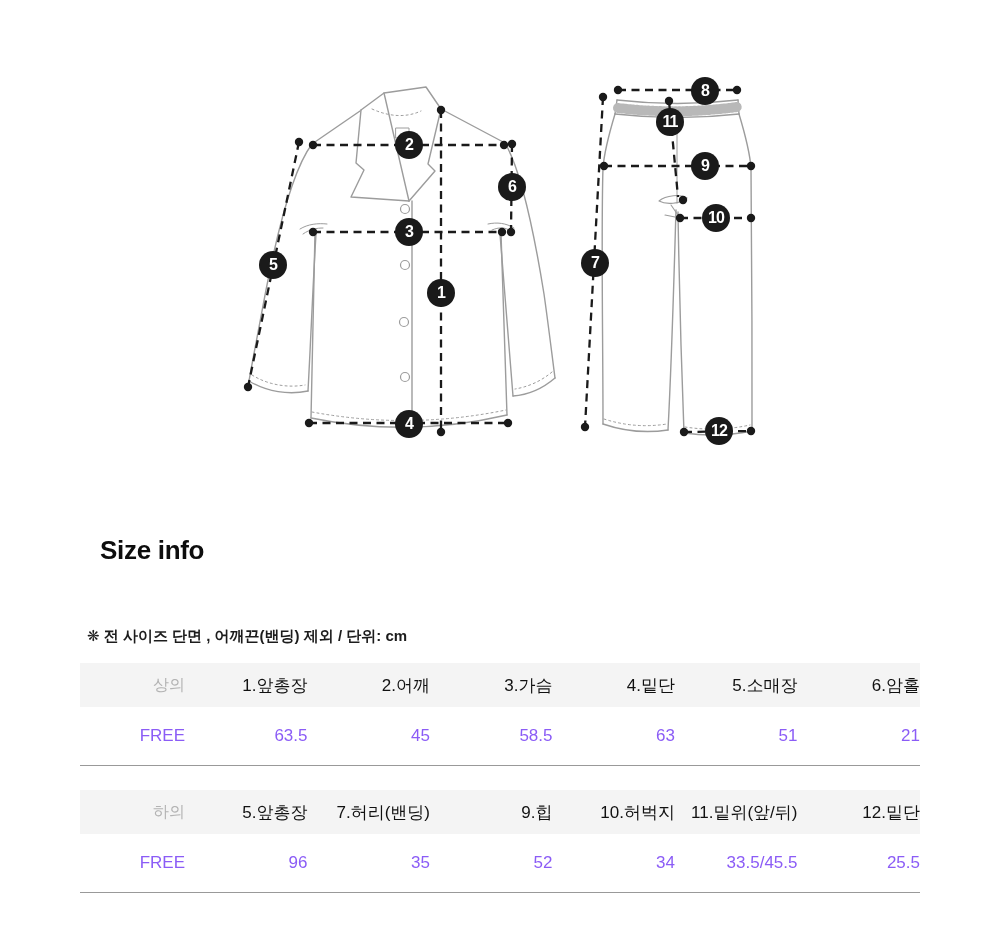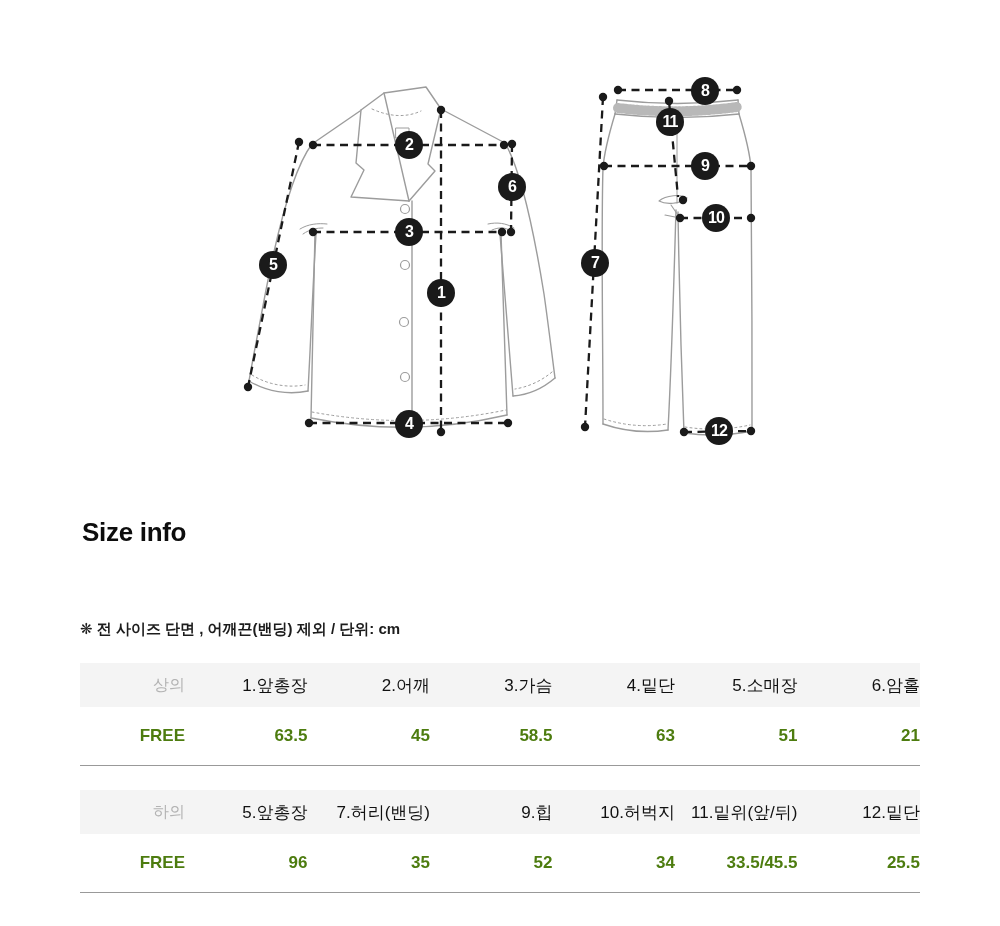--- a/index.html
+++ b/index.html
@@ -11,42 +11,42 @@
   }
   .diagram { position:absolute; left:0; top:0; width:1000px; height:480px; }
   .diagram svg { position:absolute; left:0; top:0; }
   .badge {
     position:absolute; width:28px; height:28px; border-radius:50%;
     background:#1a1a1a; color:#fff; font-weight:700; font-size:16px;
     display:flex; align-items:center; justify-content:center;
     line-height:1; letter-spacing:-1px; z-index:5;
   }
   .heading {
-    position:absolute; left:82px; top:517px; margin:0;
+    position:absolute; left:82px; top:517px; margin:18px;
     font-size:26px; font-weight:800; color:#0d0d0d; letter-spacing:-0.3px;
   }
   .note {
-    position:absolute; left:80px; top:620px; margin:0;
+    position:absolute; left:80px; top:620px; margin:7px;
     font-size:15px; font-weight:700; color:#1c1c1c;
   }
   table.size-table {
     position:absolute; left:80px; width:840px;
     border-collapse:collapse; table-layout:fixed; text-align:right;
   }
   #table-top    { top:663px; }
   #table-bottom { top:790px; }
   .size-table th {
     background:#f4f4f4; height:44px; padding:0;
     font-size:17px; font-weight:400; color:#111;
   }
   .size-table th.lbl {
     width:105px; color:#b3b3b3; font-weight:400; font-size:16px;
   }
   .size-table td {
-    height:58px; padding:0; font-size:17px; font-weight:700; color:#4d7c0f;
+    height:58px; padding:0; font-size:17px; font-weight:400; color:#8b5cf6;
     border-bottom:1px solid #999;
   }
 </style>
 </head>
 <body>
 
 <div class="page">
 
   <div class="diagram">
     <svg width="1000" height="480" viewBox="0 0 1000 480">

